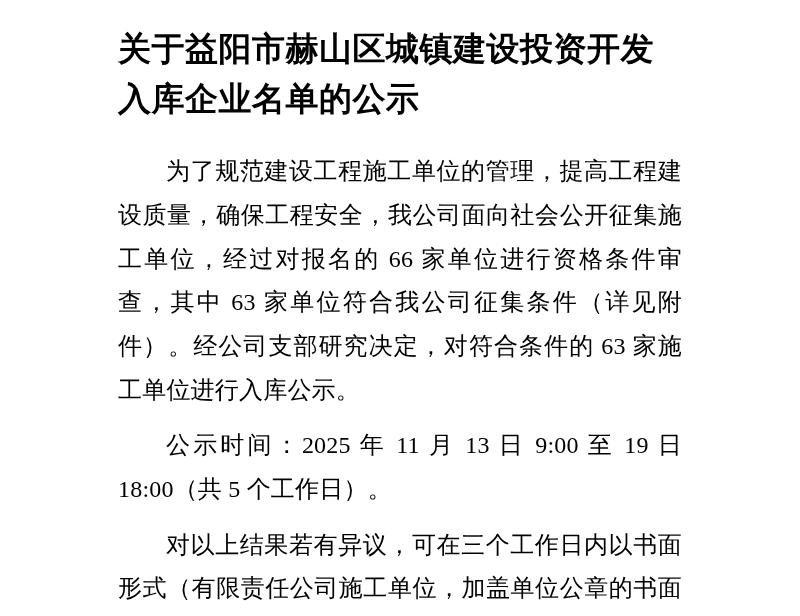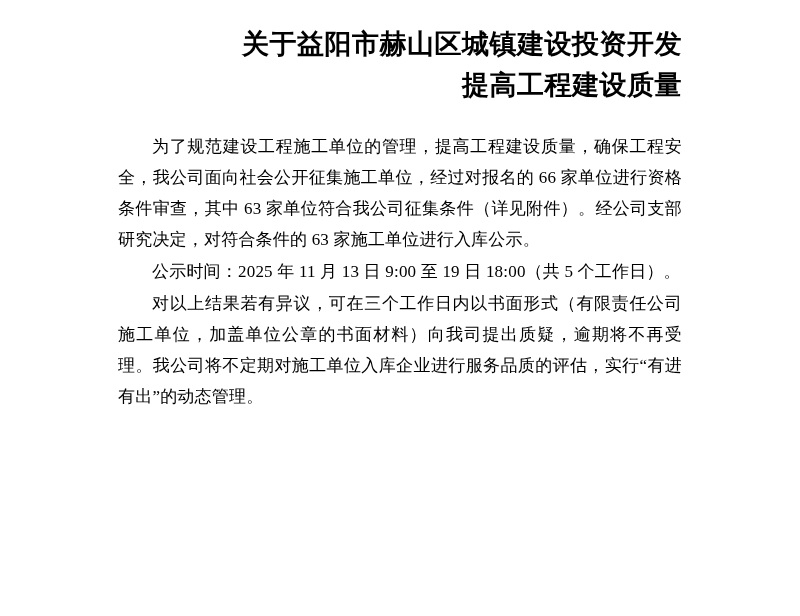--- a/index.html
+++ b/index.html
@@ -15,57 +15,57 @@
     color: #000000;
   }
   .page {
     width: 800px;
     height: 616px;
     box-sizing: border-box;
     padding: 18px 118px 0 118px;
     position: relative;
   }
   .doc-title {
-    text-align: right;
-    font-size: 27px;
+    text-align: left;
+    font-size: 33px;
     font-weight: bold;
     line-height: 1.52;
     letter-spacing: 0.5px;
     margin: 0;
     padding-top: 6px;
   }
   .doc-title .title-line {
     display: block;
     white-space: nowrap;
   }
   .body-block {
     margin-top: 26px;
   }
   .para {
-    font-size: 17px;
+    font-size: 24px;
     line-height: 1.82;
     text-align: justify;
     text-justify: inter-ideograph;
     margin: 0;
     text-indent: 2em;
     letter-spacing: 0.2px;
   }
   .para + .para {
-    margin-top: 1px;
+    margin-top: 12px;
     font-family: Liberation Serif, serif;
   }
 </style>
 </head>
 <body>
 
 <div class="page">
 
   <h1 class="doc-title">
     <span class="title-line">关于益阳市赫山区城镇建设投资开发</span>
-    <span class="title-line">提高工程建设质量</span>
+    <span class="title-line">入库企业名单的公示</span>
   </h1>
 
   <div class="body-block">
     <p class="para">为了规范建设工程施工单位的管理，提高工程建设质量，确保工程安全，我公司面向社会公开征集施工单位，经过对报名的 66 家单位进行资格条件审查，其中 63 家单位符合我公司征集条件（详见附件）。经公司支部研究决定，对符合条件的 63 家施工单位进行入库公示。</p>
     <p class="para">公示时间：2025 年 11 月 13 日 9:00 至 19 日 18:00（共 5 个工作日）。</p>
     <p class="para">对以上结果若有异议，可在三个工作日内以书面形式（有限责任公司施工单位，加盖单位公章的书面材料）向我司提出质疑，逾期将不再受理。我公司将不定期对施工单位入库企业进行服务品质的评估，实行“有进有出”的动态管理。</p>
   </div>
 
 </div>
 

